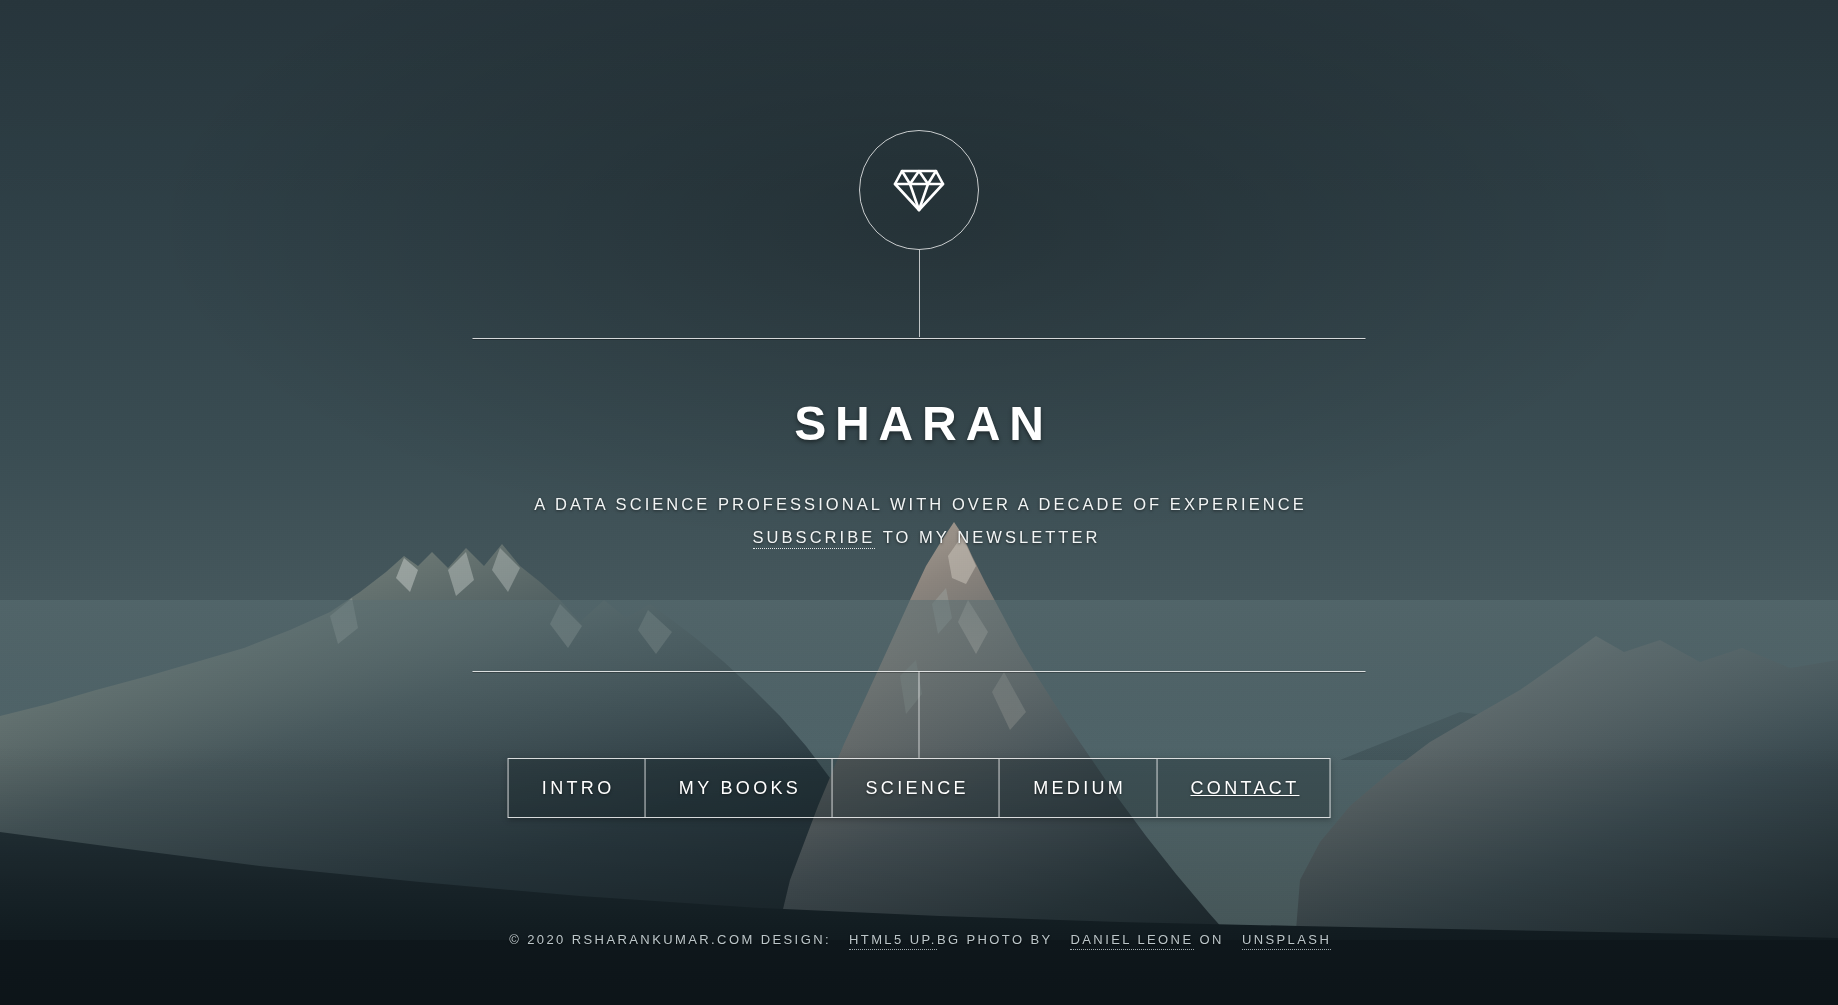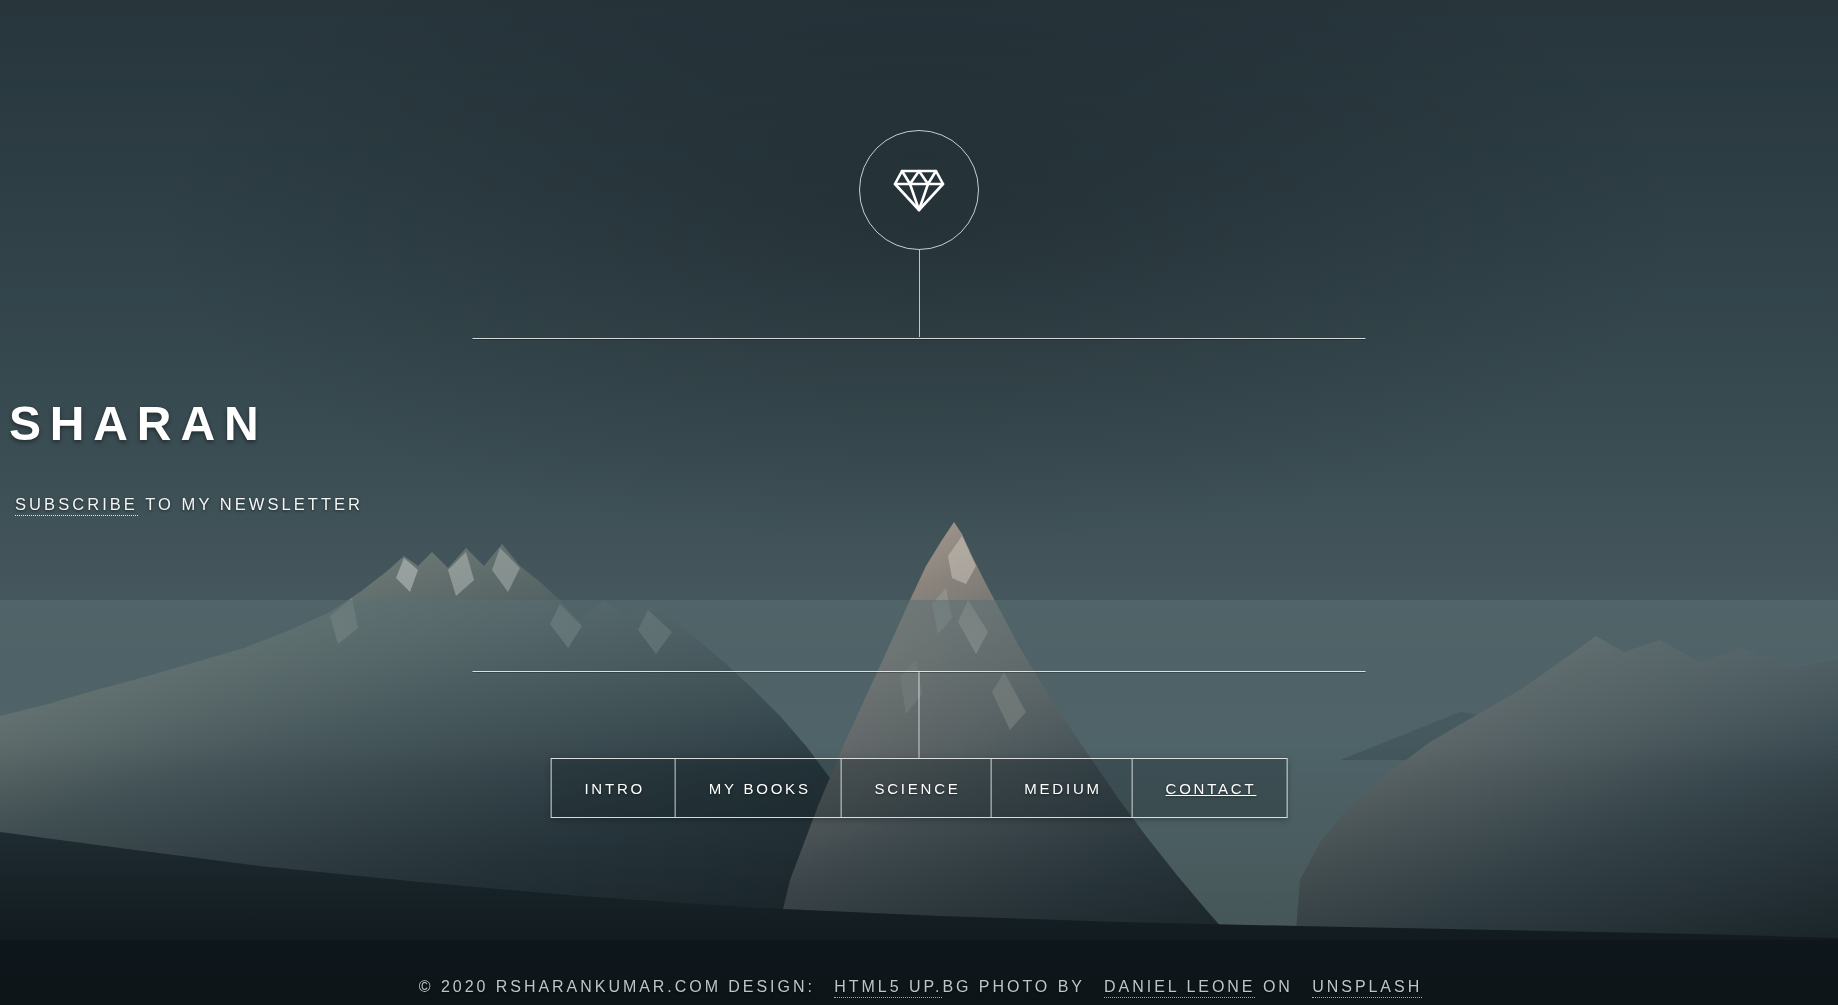--- a/index.html
+++ b/index.html
@@ -95,21 +95,21 @@
     transform:translateX(-50%);
     width:1px;
     background:rgba(255,255,255,.70);
   }
   #stem-lower { top:671px; height:87px; }
 
   .hero {
     position:absolute;
     left:0; right:0;
     top:400px;
-    text-align:left;
+    text-align:center;
     color:#fff;
   }
   .hero h1 {
     font-size:48px;
     font-weight:700;
     letter-spacing:.185em;
     line-height:1;
     text-indent:.185em;
     text-shadow:0 2px 4px rgba(0,0,0,.45);
   }
@@ -143,40 +143,40 @@
     background:rgba(20,32,37,.30);
     box-shadow:0 2px 6px rgba(0,0,0,.25);
   }
   .nav-item {
     height:58px;
     display:flex;
     align-items:center;
     justify-content:center;
     padding:0 30px;
     color:#fff;
-    font-size:15px;
+    font-size:18px;
     font-weight:400;
     letter-spacing:.185em;
     text-indent:.185em;
     white-space:nowrap;
     border-right:1px solid rgba(255,255,255,.78);
     cursor:pointer;
     text-shadow:0 1px 3px rgba(0,0,0,.5);
     user-select:none;
   }
   .nav-item:last-child { border-right:none;text-decoration:underline; }
 
   
   #footer {
     position:absolute;
     left:0; right:0;
-    top:978px;
+    top:932px;
     text-align:center;
     color:#bcc6c9;
-    font-size:16px;
+    font-size:13px;
     letter-spacing:.185em;
     text-indent:.185em;
     text-shadow:0 1px 2px rgba(0,0,0,.55);
     white-space:nowrap;
   }
   #footer .dotlink { border-bottom-color:rgba(188,198,201,.85); }
 </style>
 </head>
 <body>
 
@@ -297,20 +297,21 @@
         </svg>
       </div>
       <div class="logo-stem"></div>
     </div>
 
     <div class="rule" id="rule-top"></div>
 
     <div class="hero">
       <h1>SHARAN</h1>
       <div class="tagline">
+        <span class="line">A DATA SCIENCE PROFESSIONAL WITH OVER A DECADE OF EXPERIENCE</span>
         <span class="line"><a class="dotlink">SUBSCRIBE</a><span> TO MY NEWSLETTER</span></span>
       </div>
     </div>
 
     <div class="rule" id="rule-bottom"></div>
     <div class="mid-stem" id="stem-lower"></div>
 
     <nav id="nav">
       <div class="nav-item">INTRO</div>
       <div class="nav-item">MY BOOKS</div>

